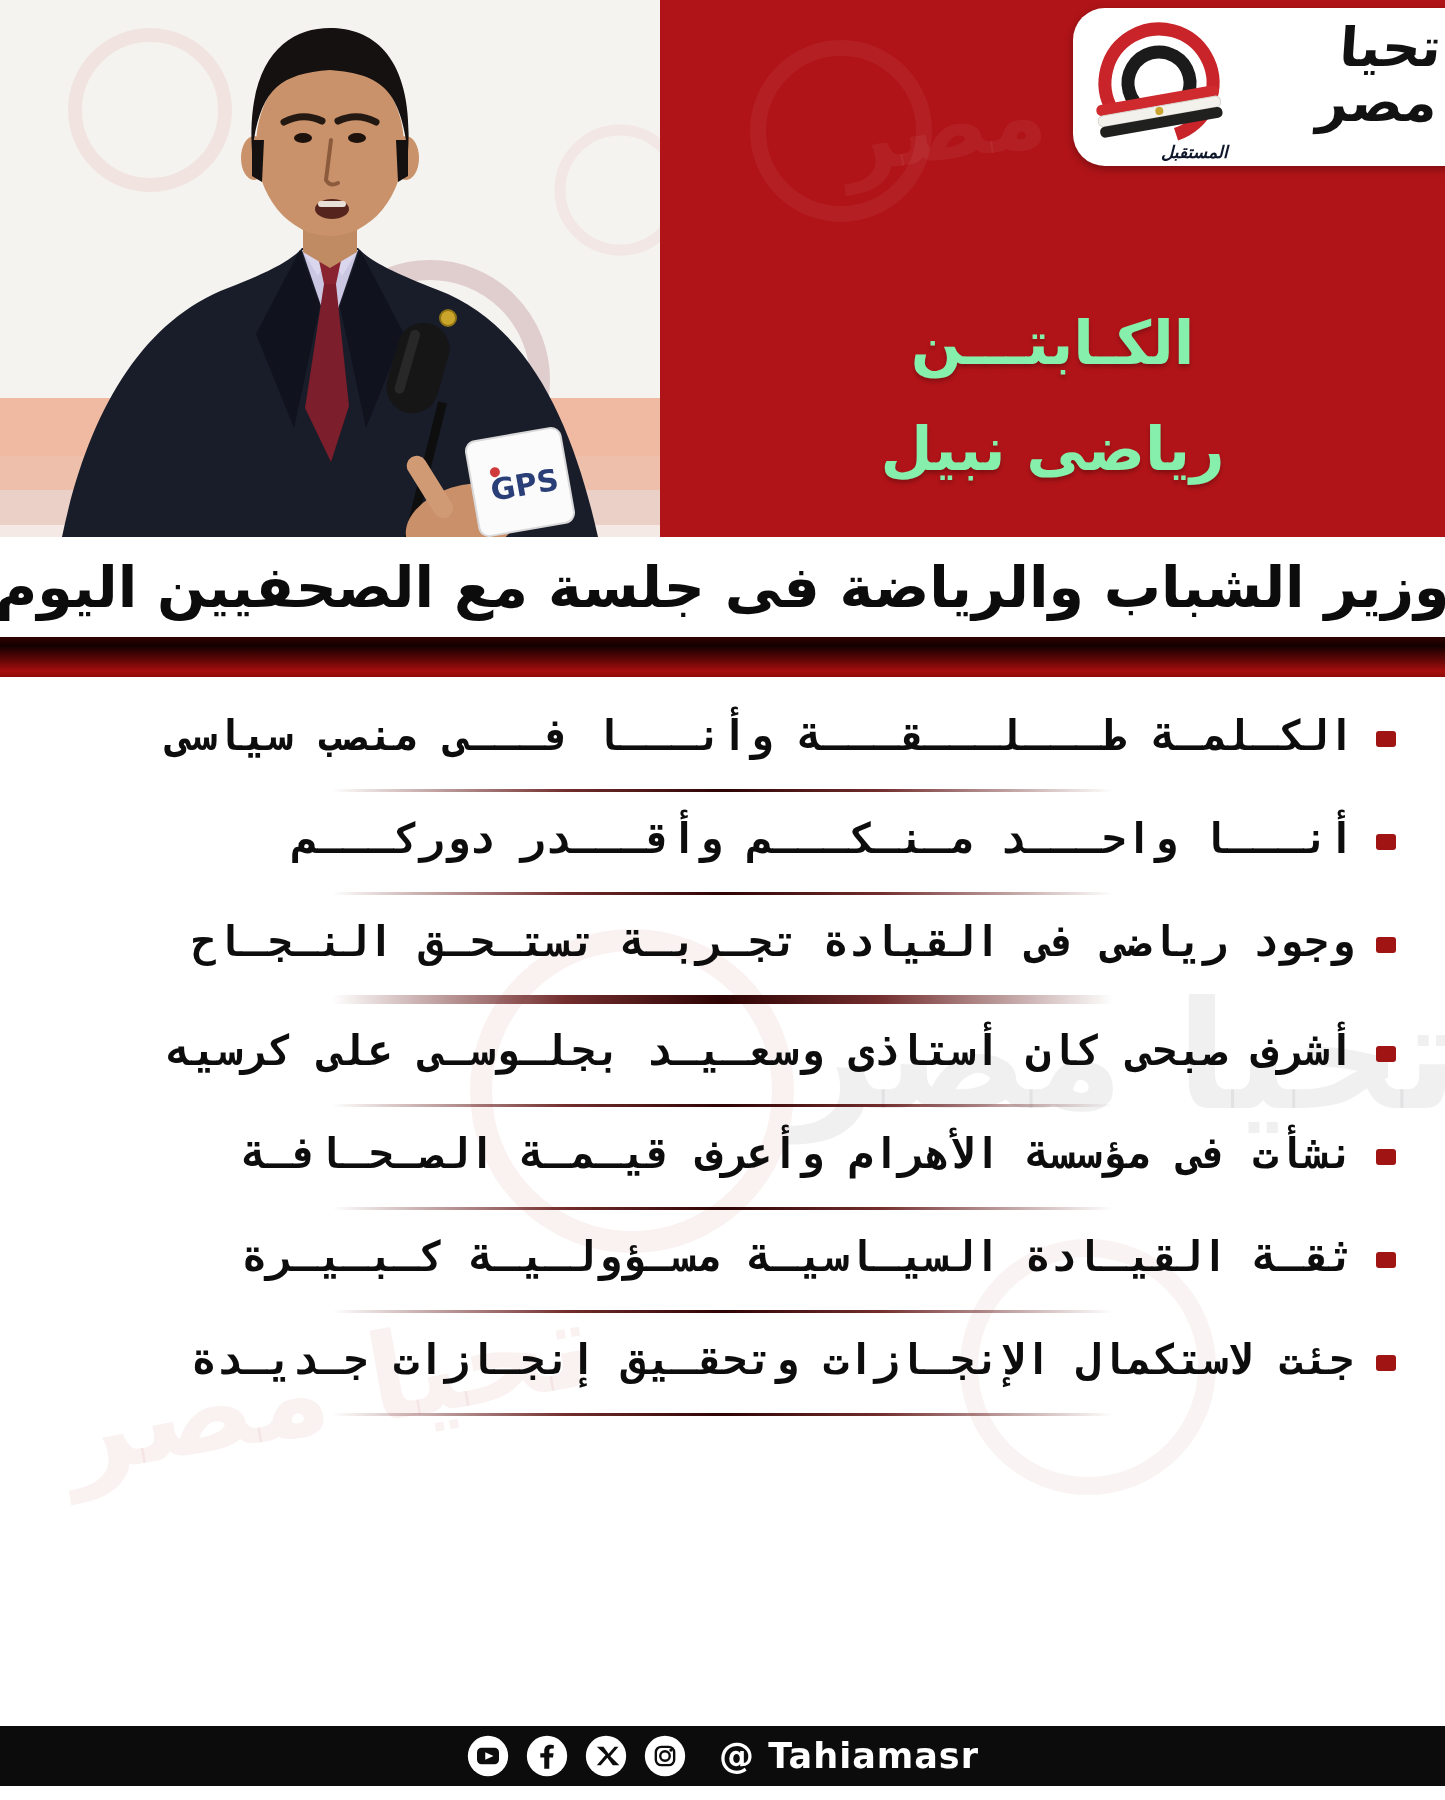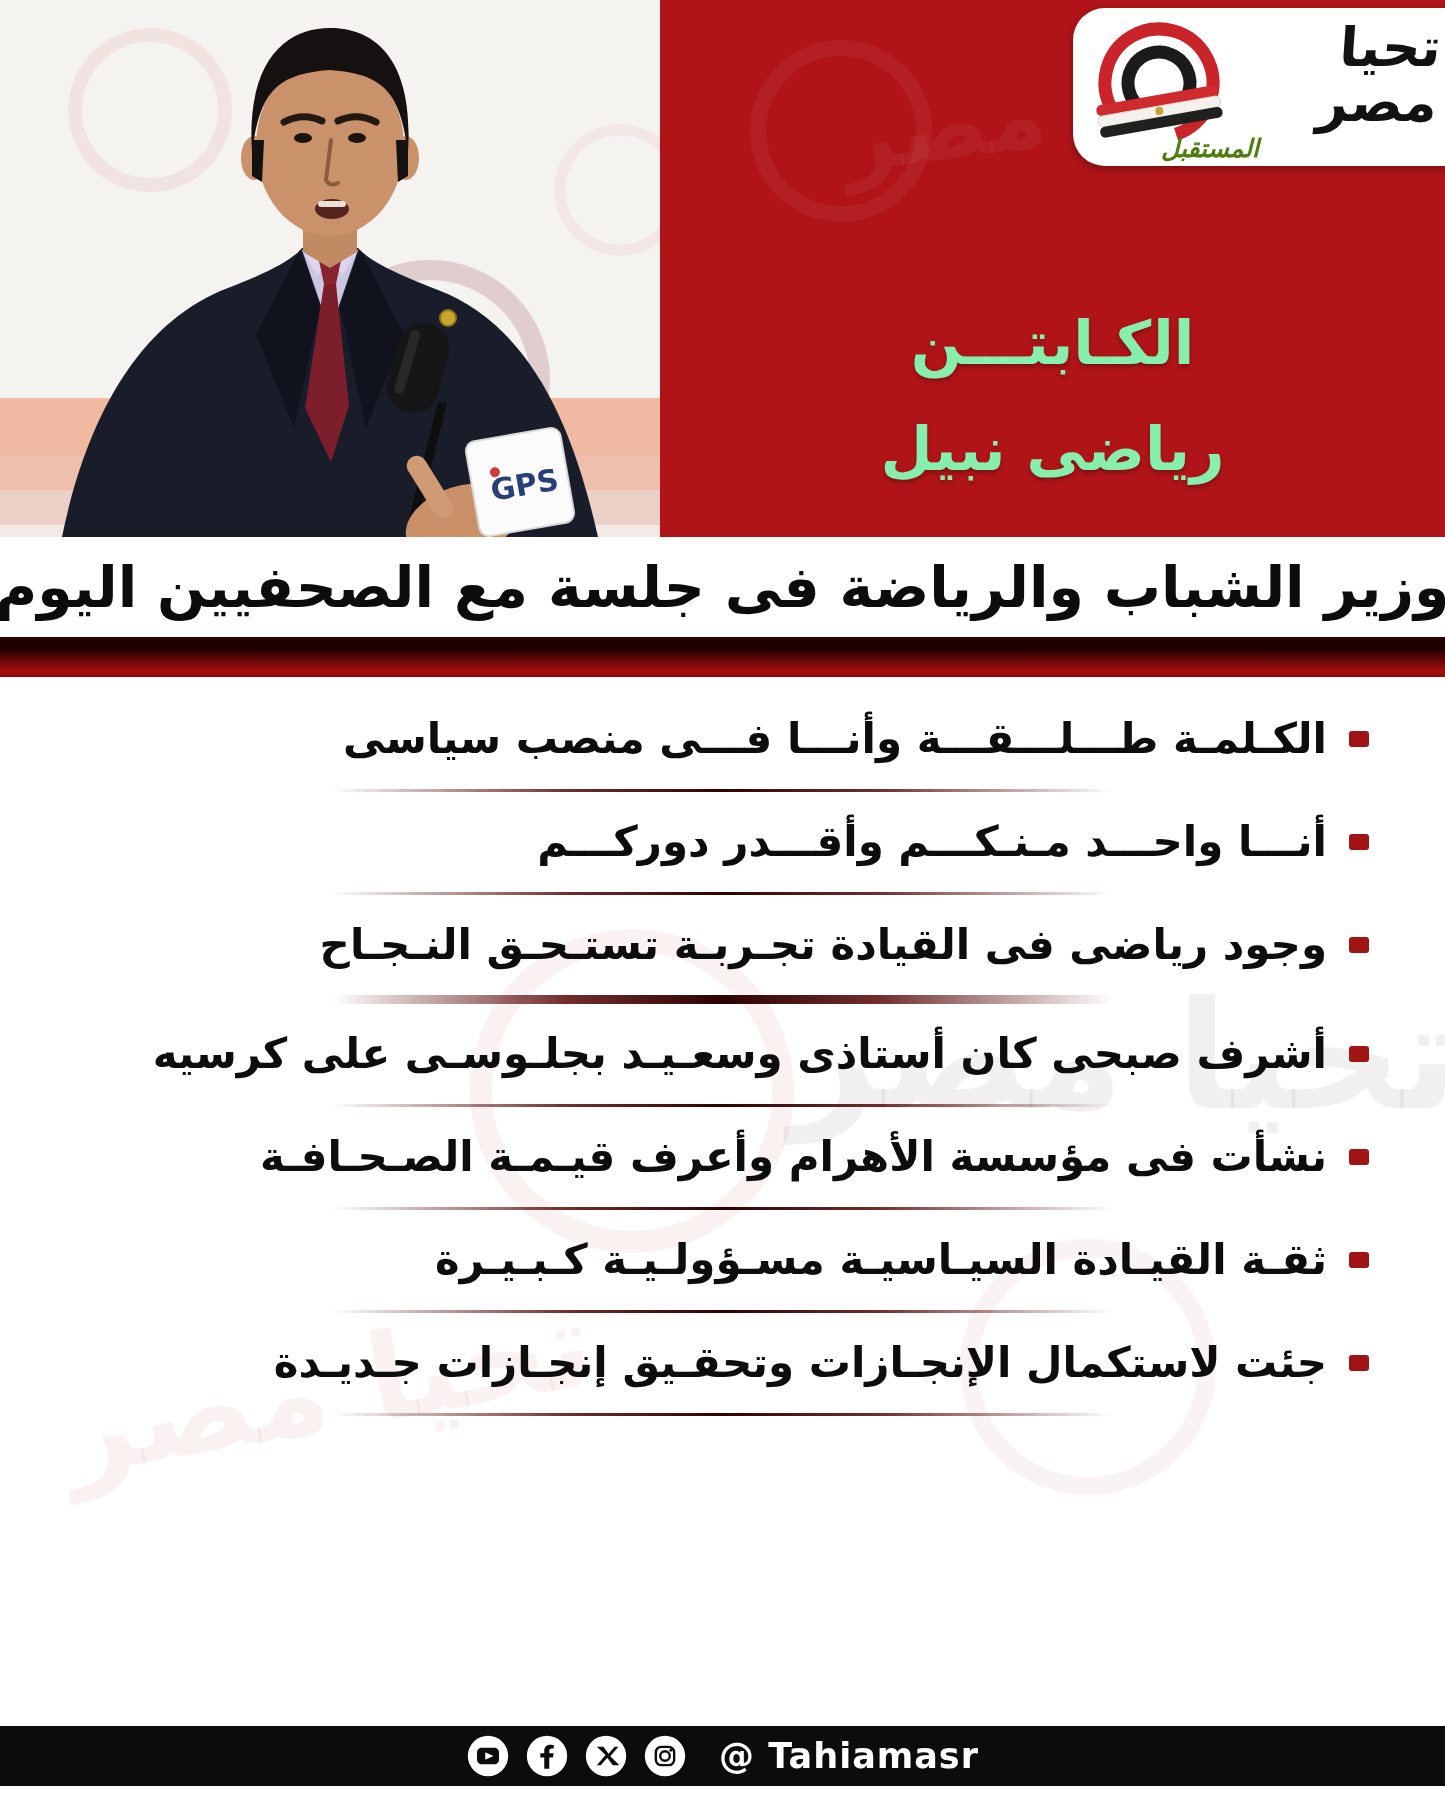--- a/index.html
+++ b/index.html
@@ -13,40 +13,40 @@
              align-items:center;justify-content:flex-end;padding-bottom:58px;gap:46px;overflow:hidden;}
   .title-line{direction:rtl;color:#86efac;font-weight:bold;font-size:60px;line-height:1;
               white-space:nowrap;text-shadow:0 3px 4px rgba(0,0,0,.25);}
 
   
   .logo-box{position:absolute;top:8px;right:-30px;width:402px;height:158px;background:#ffffff;
             border-radius:32px;box-shadow:0 3px 8px rgba(0,0,0,.3);}
   .emblem{position:absolute;left:16px;top:5px;}
   .logo-words{position:absolute;right:36px;top:12px;text-align:right;direction:rtl;color:#121212;
               font-weight:bold;font-size:54px;line-height:1.02;transform:skewX(-4deg);}
-  .logo-sub{position:absolute;left:88px;bottom:3px;direction:rtl;color:#4d7c0f;font-size:25px;
+  .logo-sub{position:absolute;left:88px;bottom:3px;direction:rtl;color:#0f172a;font-size:17px;
             font-weight:bold;font-style:italic;font-family:Liberation Serif, serif;}
 
   
   .ghost-ring{position:absolute;border-radius:50%;pointer-events:none;}
   .ghost-text{position:absolute;direction:rtl;font-weight:bold;white-space:nowrap;pointer-events:none;}
 
   
   .headline-band{height:100px;display:flex;align-items:center;justify-content:center;background:#ffffff;}
   .headline{direction:rtl;font-size:57px;font-weight:bold;color:#0c0c0c;white-space:nowrap;
             letter-spacing:-1px;}
 
   
   .red-bar{height:40px;margin:0 0 2px 0;
     background:linear-gradient(180deg,#330202 0%,#140000 22%,#5c0606 55%,#a60e0e 85%,#8f0a0a 100%);}
 
   
   .quotes{position:relative;height:1037px;padding-top:10px;background:#ffffff;overflow:hidden;}
   .row{position:relative;height:100px;display:flex;direction:rtl;align-items:center;
-       padding:0 76px;gap:22px;z-index:2;}
+       padding:0 49px;gap:22px;z-index:2;font-family:Liberation Mono, monospace;}
   .marker{width:20px;height:16px;border-radius:3px;background:#a01414;flex:none;}
   .quote{font-size:42px;font-weight:bold;color:#0d0d0d;white-space:nowrap;line-height:1;}
   .sep{position:relative;z-index:2;height:3px;width:54%;margin:0 auto;border-radius:2px;
     background:linear-gradient(90deg,rgba(90,8,8,0) 0%,rgba(90,8,8,.85) 30%,#2e0303 50%,
                rgba(90,8,8,.85) 70%,rgba(90,8,8,0) 100%);}
 
   
   .footer{height:60px;background:#0c0c0c;display:flex;align-items:center;justify-content:center;gap:15px;}
   .soc{width:44px;height:44px;flex:none;}
   .handle{color:#ffffff;font-size:35px;font-weight:bold;letter-spacing:1px;margin-left:17px;}

